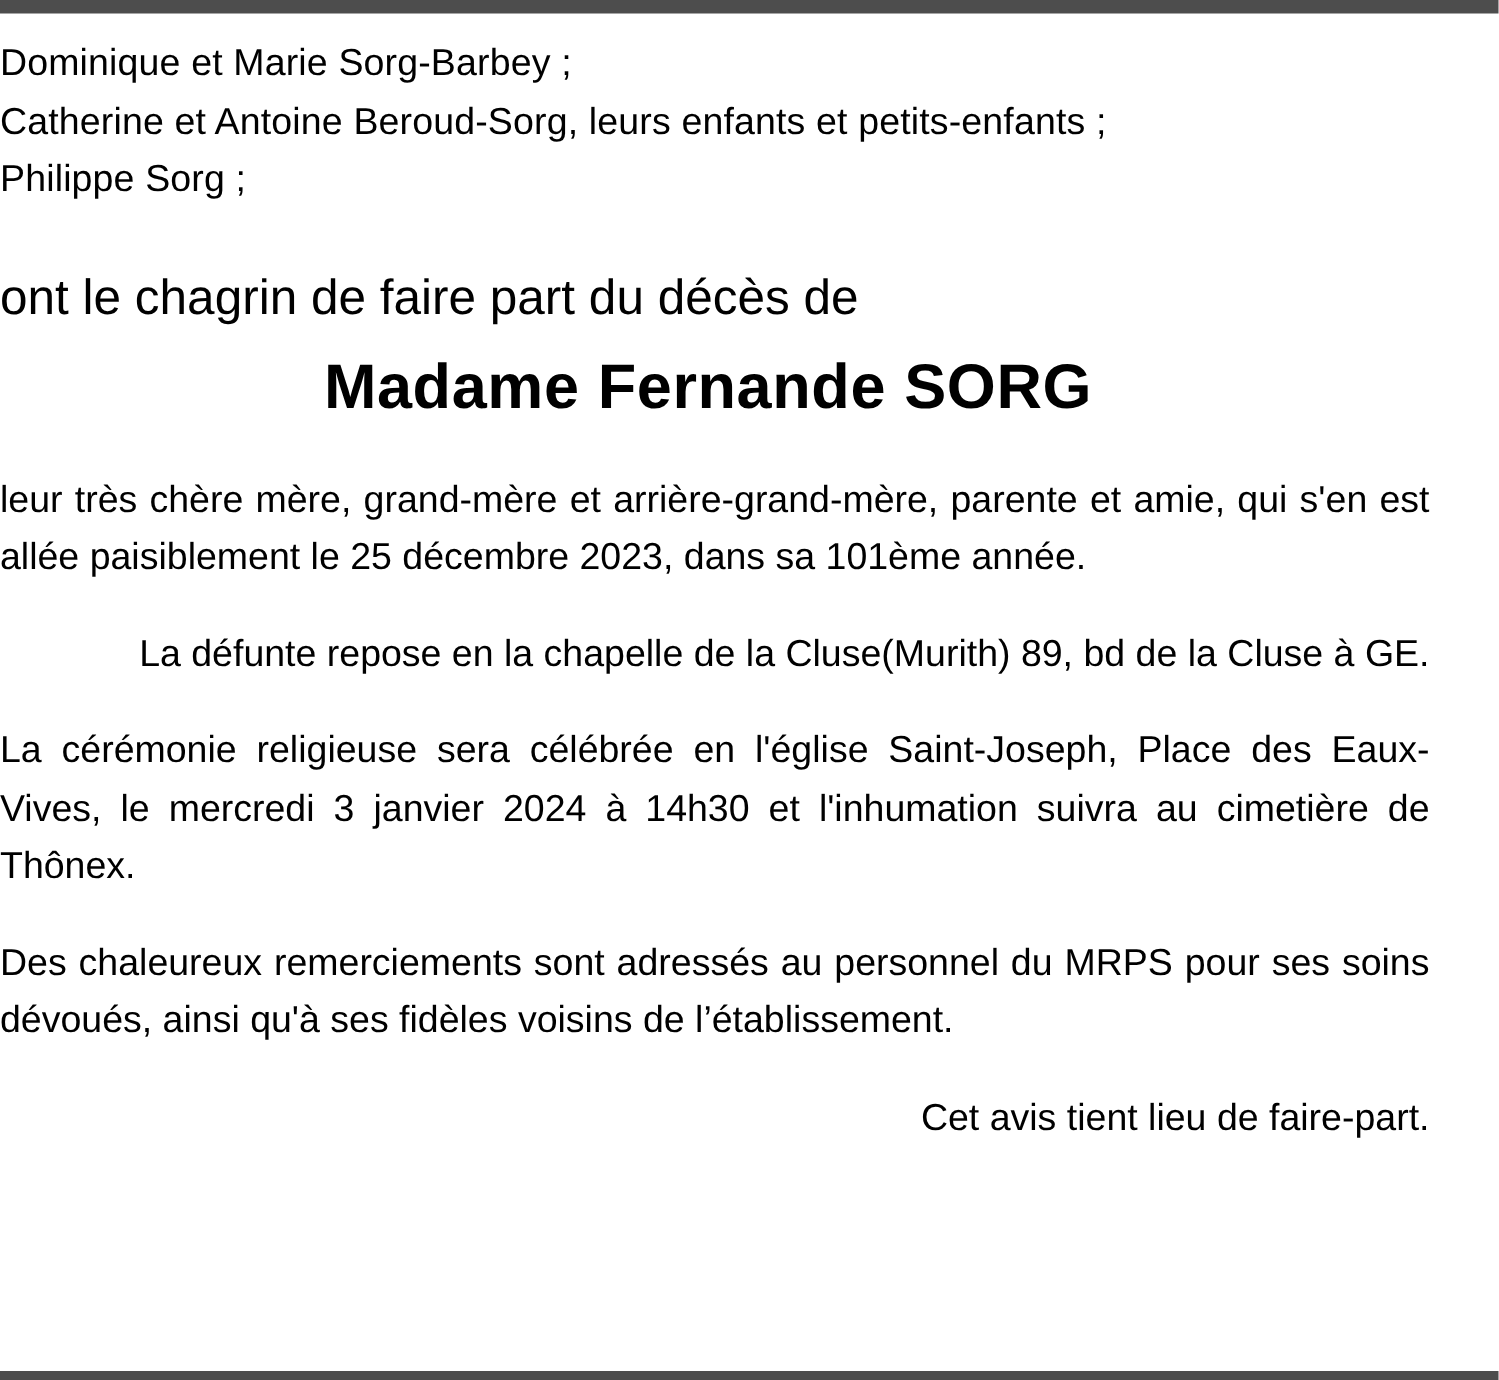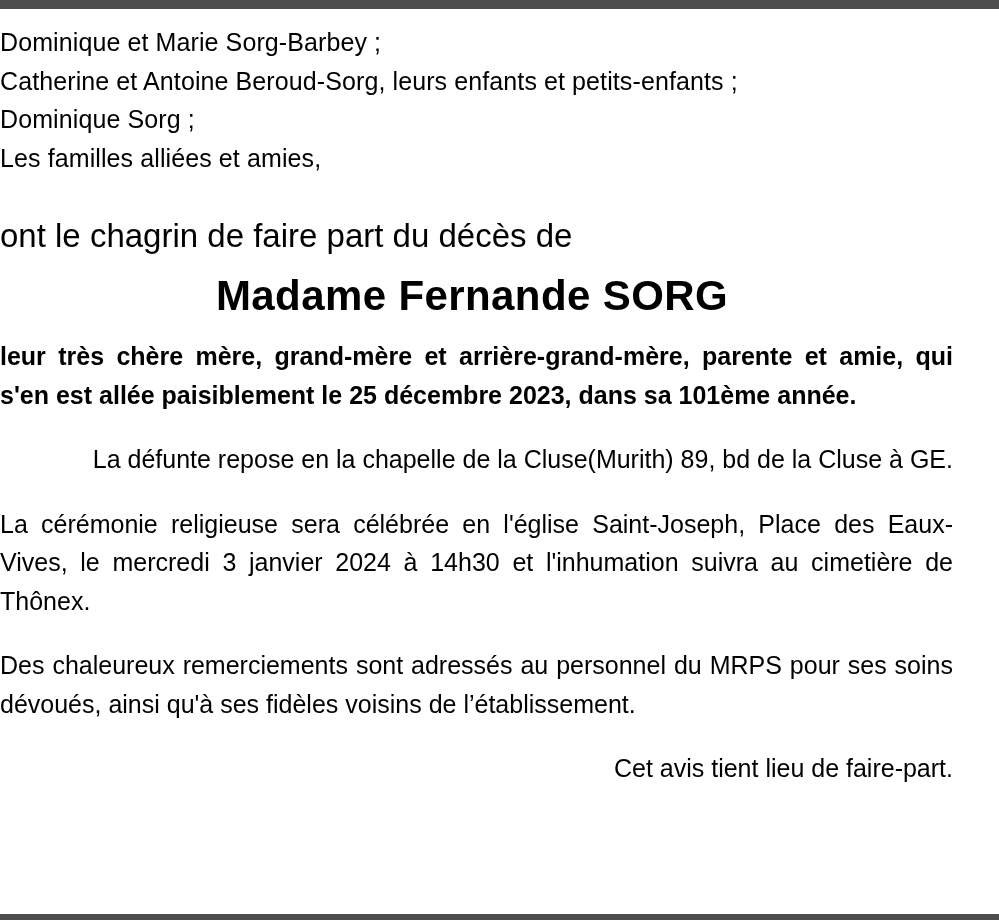--- a/index.html
+++ b/index.html
@@ -70,41 +70,39 @@
   }
   .para {
     font-size: 25px;
     line-height: 38.5px;
     text-align: justify;
     text-justify: inter-word;
     margin-top: 26px;
     padding-right: 2px;
   }
   .para.first-para {
-    margin-top: 17px;
-    font-weight: bold;
+    margin-top: 32px;
   }
   .para.nojust {
     text-align: right;
   }
 </style>
 </head>
 <body>
 
 <div class="notice">
 
   <div class="rule-top"></div>
 
   <div class="body-area">
 
     <div class="family-list">
       <div class="family-line">Dominique et Marie Sorg-Barbey ;</div>
       <div class="family-line">Catherine et Antoine Beroud-Sorg, leurs enfants et petits-enfants ;</div>
-      <div class="family-line">Dominique Sorg ;</div>
-      <div class="family-line">Les familles alliées et amies,</div>
+      <div class="family-line">Philippe Sorg ;</div>
     </div>
 
     <div class="intro">ont le chagrin de faire part du décès de</div>
 
     <div class="deceased-name">Madame Fernande SORG</div>
 
     <div class="para first-para">leur très chère mère, grand-mère et arrière-grand-mère, parente et amie, qui s'en est allée paisiblement le 25 décembre 2023, dans sa 101ème année.</div>
     <div class="para nojust">La défunte repose en la chapelle de la Cluse(Murith) 89, bd de la Cluse à GE.</div>
     <div class="para">La cérémonie religieuse sera célébrée en l'église Saint-Joseph, Place des Eaux-Vives, le mercredi 3 janvier 2024 à 14h30 et l'inhumation suivra au cimetière de Thônex.</div>
     <div class="para">Des chaleureux remerciements sont adressés au personnel du MRPS pour ses soins dévoués, ainsi qu'à ses fidèles voisins de l’établissement.</div>

